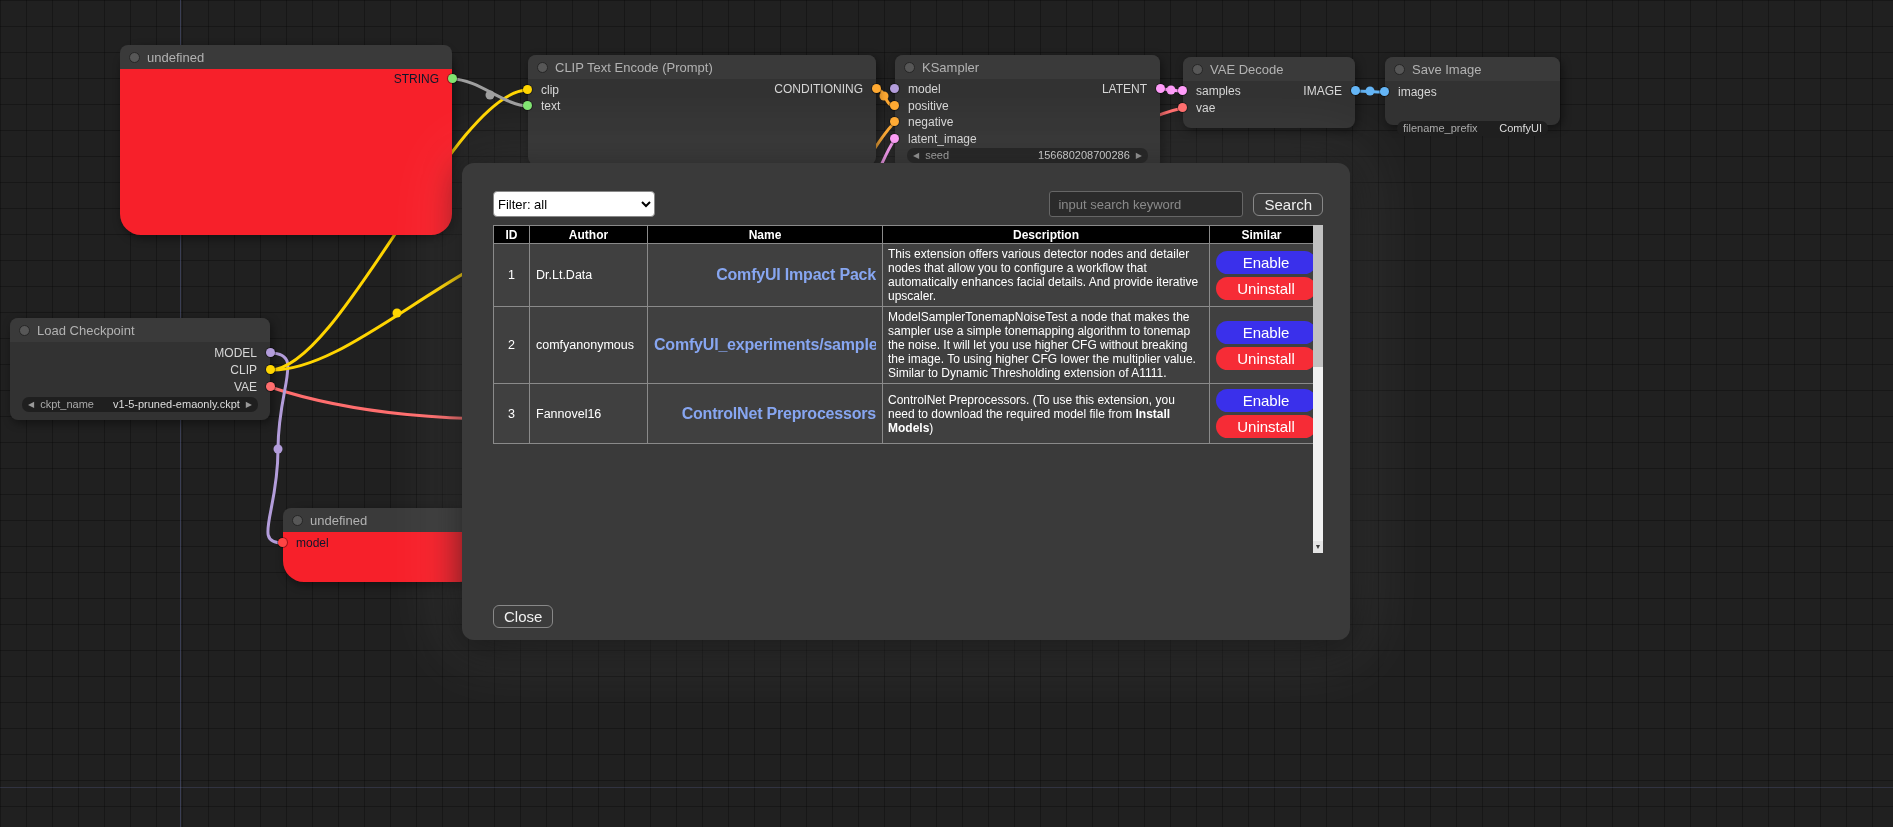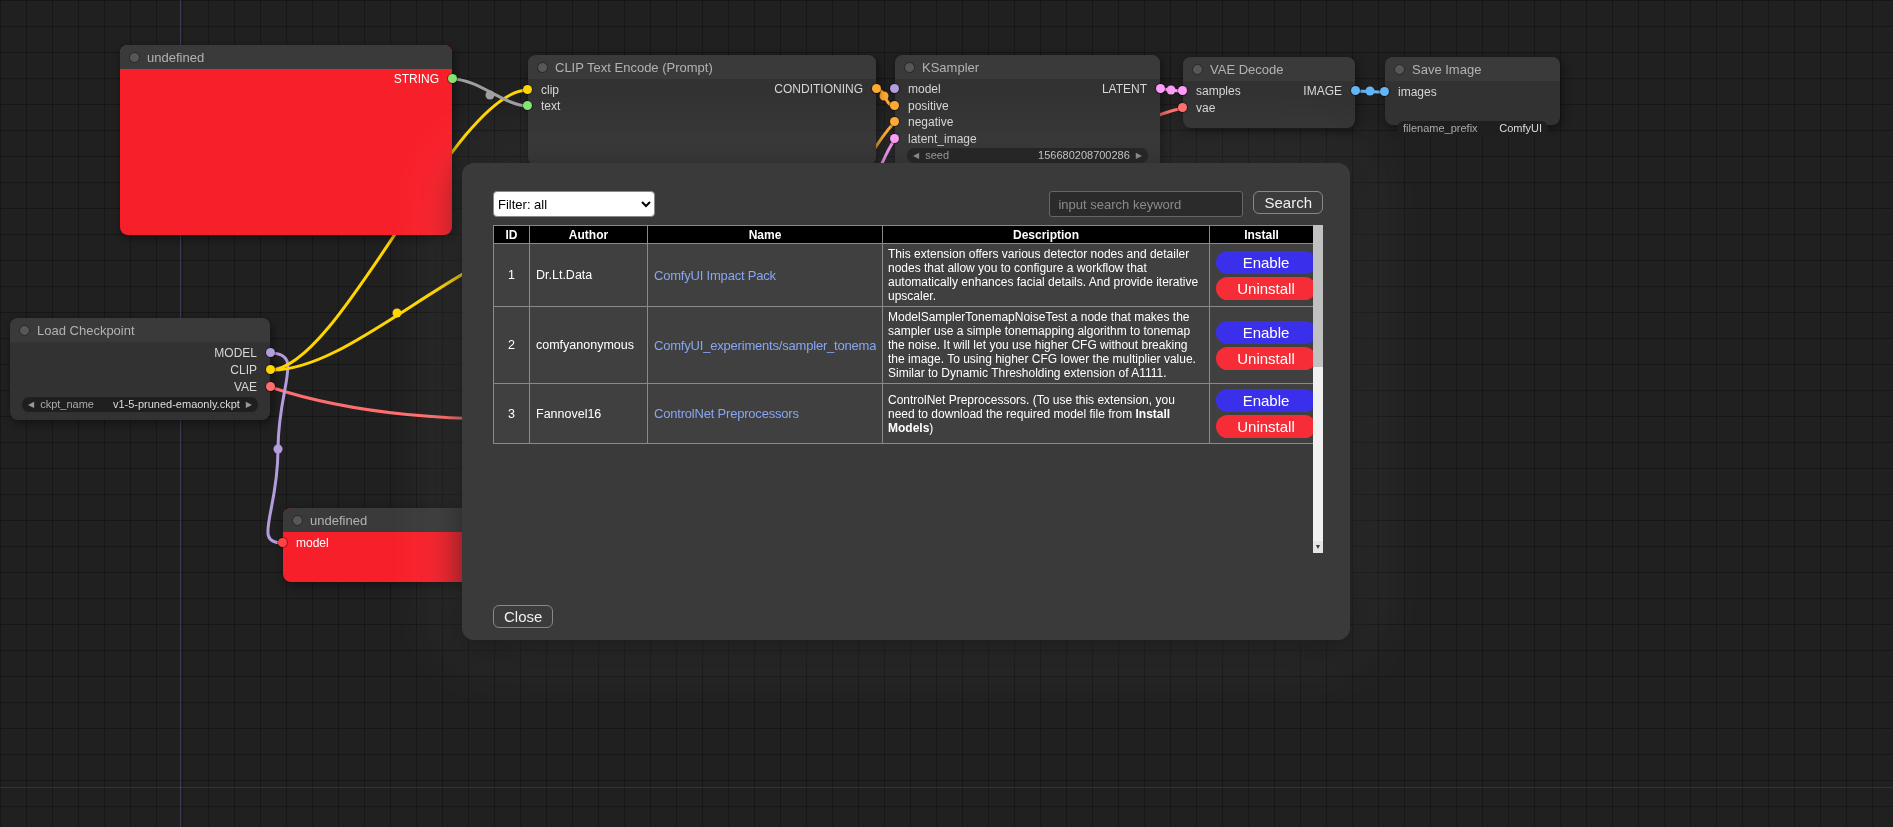--- a/index.html
+++ b/index.html
@@ -15,60 +15,60 @@
   .axis-v{position:absolute;left:180px;top:0;bottom:0;width:1px;background:rgba(110,120,180,0.35);z-index:0;}
   .axis-h{position:absolute;left:0;right:0;top:787px;height:1px;background:rgba(110,120,180,0.22);z-index:0;}
 
   
   #wires{position:absolute;left:0;top:0;z-index:1;pointer-events:none;}
   .wire{fill:none;stroke-width:3;stroke-linecap:round;}
 
   
   .node{position:absolute;z-index:2;background:var(--node_bg);border-radius:8px;
         box-shadow:2px 3px 10px rgba(0,0,0,0.45);}
-  .node.error{background:var(--error_node_red);}
+  .node.error{background:var(--error_node_red);border-radius:21px;}
   .node-header{height:24px;display:flex;align-items:center;gap:7px;padding:0 9px;
                background:var(--node_header);border-radius:8px 8px 0 0;}
   .tdot{width:9px;height:9px;border-radius:50%;background:#575757;border:1px solid #262626;flex:none;}
   .node-title{font-size:13px;color:var(--node_title_text);white-space:nowrap;}
   .slot{position:absolute;left:0;right:0;height:16px;line-height:16px;font-size:12px;color:#d6d6d6;}
-  .node.error .slot{color:#ffffff;}
+  .node.error .slot{color:#0f172a;}
   .slot-dot{position:absolute;width:9px;height:9px;border-radius:50%;top:3px;box-shadow:0 0 0 1px rgba(0,0,0,0.35);}
   .slot.in .slot-dot{left:-5px;}
   .slot.out .slot-dot{right:-5px;}
   .slot.in .slot-label{margin-left:13px;}
   .slot.out{text-align:right;}
   .slot.out .slot-label{margin-right:13px;}
   .widget{position:absolute;left:12px;right:12px;height:15px;line-height:15px;background:#1f1f1f;
           border-radius:7px;display:flex;align-items:center;gap:6px;padding:0 6px;font-size:11px;color:#aaa;}
   .widget .warr{font-size:8px;color:#999;flex:none;}
   .widget .wvalue{margin-left:auto;color:#ddd;white-space:nowrap;overflow:hidden;}
 
   
   .modal{position:absolute;left:462px;top:163px;width:888px;height:477px;box-sizing:border-box;
          background:var(--modal_bg);border-radius:12px;z-index:10;
          padding:28px 27px 0 31px;
          box-shadow:0 0 70px 18px rgba(255,255,255,0.09), 0 6px 35px rgba(0,0,0,0.65);}
   .modal-top{display:flex;justify-content:space-between;align-items:center;margin-bottom:8px;height:26px;}
   .filter-select{width:162px;height:26px;font-size:13px;border-radius:4px;border:1px solid #888;
                  background:#fff;color:#000;font-family:"Liberation Sans",sans-serif;}
-  .search-group{display:flex;align-items:flex-start;gap:10px;}
+  .search-group{display:flex;align-items:center;gap:10px;}
   .search-input{width:176px;height:20px;background:rgba(0,0,0,0.25);border:1px solid #666;border-radius:3px;
                 color:#ddd;font-size:13px;padding:2px 8px;font-family:"Liberation Sans",sans-serif;}
   .search-input::placeholder{color:#8a8a8a;}
   .dlg-btn{background:#3c3c3c;border:1px solid #888;border-radius:6px;color:#f0f0f0;font-size:15px;
            padding:2px 10px;font-family:"Liberation Sans",sans-serif;cursor:pointer;}
 
   .table-area{position:relative;height:328px;}
   table{border-collapse:collapse;table-layout:fixed;width:820px;background:#000;}
   th{background:#000;color:#fff;font-size:12px;font-weight:bold;border:1px solid #8a8a8a;padding:1px 3px;height:15px;}
   td{background:#404040;color:#fff;font-size:12.5px;border:1px solid #8a8a8a;padding:2px 6px;vertical-align:middle;}
   .c-id{text-align:center;}
-  .c-name a{color:var(--link_text);font-weight:normal;text-decoration:none;font-size:13px;letter-spacing:-0.2px;
-            white-space:nowrap;display:block;overflow:hidden;}
+  .c-name a{color:var(--link_text);font-weight:bold;text-decoration:none;font-size:16px;letter-spacing:-0.2px;
+            white-space:nowrap;display:block;overflow:hidden;text-align:right;}
   .c-desc{font-size:12px;line-height:14px;padding:3px 5px;}
   .c-install{text-align:center;}
   .pill-btn{display:block;width:100px;height:23px;margin:3px auto;border:none;border-radius:14px;
             color:#fff;font-size:15px;line-height:21px;font-family:"Liberation Sans",sans-serif;cursor:pointer;padding:0;}
   .pill-enable{background:var(--enable_button);}
   .pill-uninstall{background:var(--uninstall_button);}
 
   .scrollbar{position:absolute;right:0;top:0;width:10px;height:328px;background:#f1f1f1;}
   .scroll-thumb{position:absolute;left:0;top:0;width:10px;height:142px;background:#c1c1c1;}
   .scroll-arrow{position:absolute;left:0;bottom:0;width:10px;height:12px;font-size:7px;color:#3a3a3a;
@@ -252,21 +252,21 @@
           <col style="width:235px">
           <col style="width:327px">
           <col style="width:104px">
         </colgroup>
       <thead>
         <tr>
           <th>ID</th>
           <th>Author</th>
           <th>Name</th>
           <th>Description</th>
-          <th>Install</th>
+          <th>Similar</th>
         </tr>
       </thead>
       <tbody>
         <tr>
           <td class="c-id">1</td>
           <td class="c-author">Dr.Lt.Data</td>
           <td class="c-name">
               <a href="#">ComfyUI Impact Pack</a>
             </td>
           <td class="c-desc"><span>This extension offers various detector nodes and detailer nodes that allow you to configure a workflow that automatically enhances facial details. And provide iterative upscaler.</span><b></b><span></span></td>

